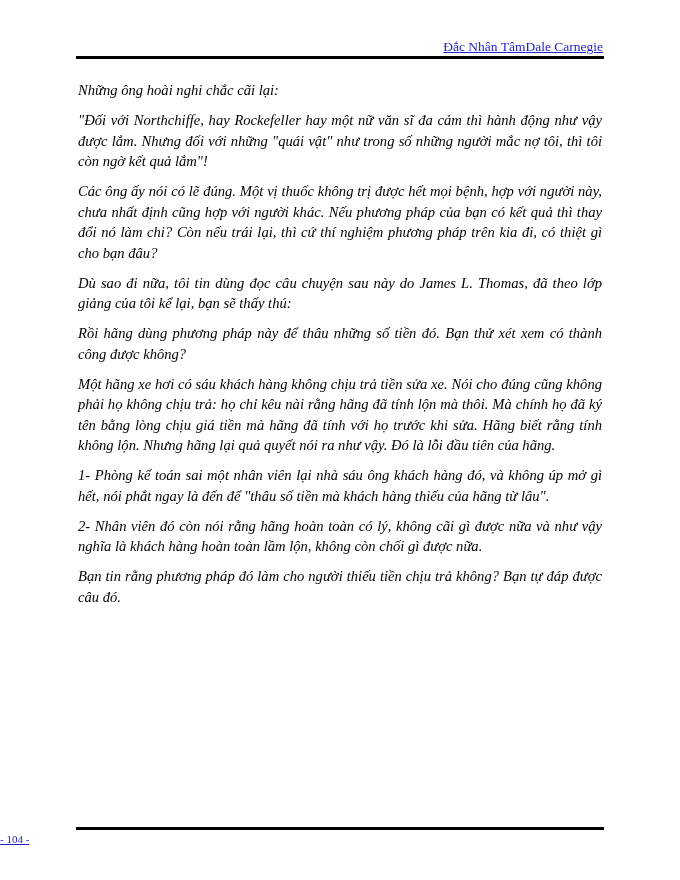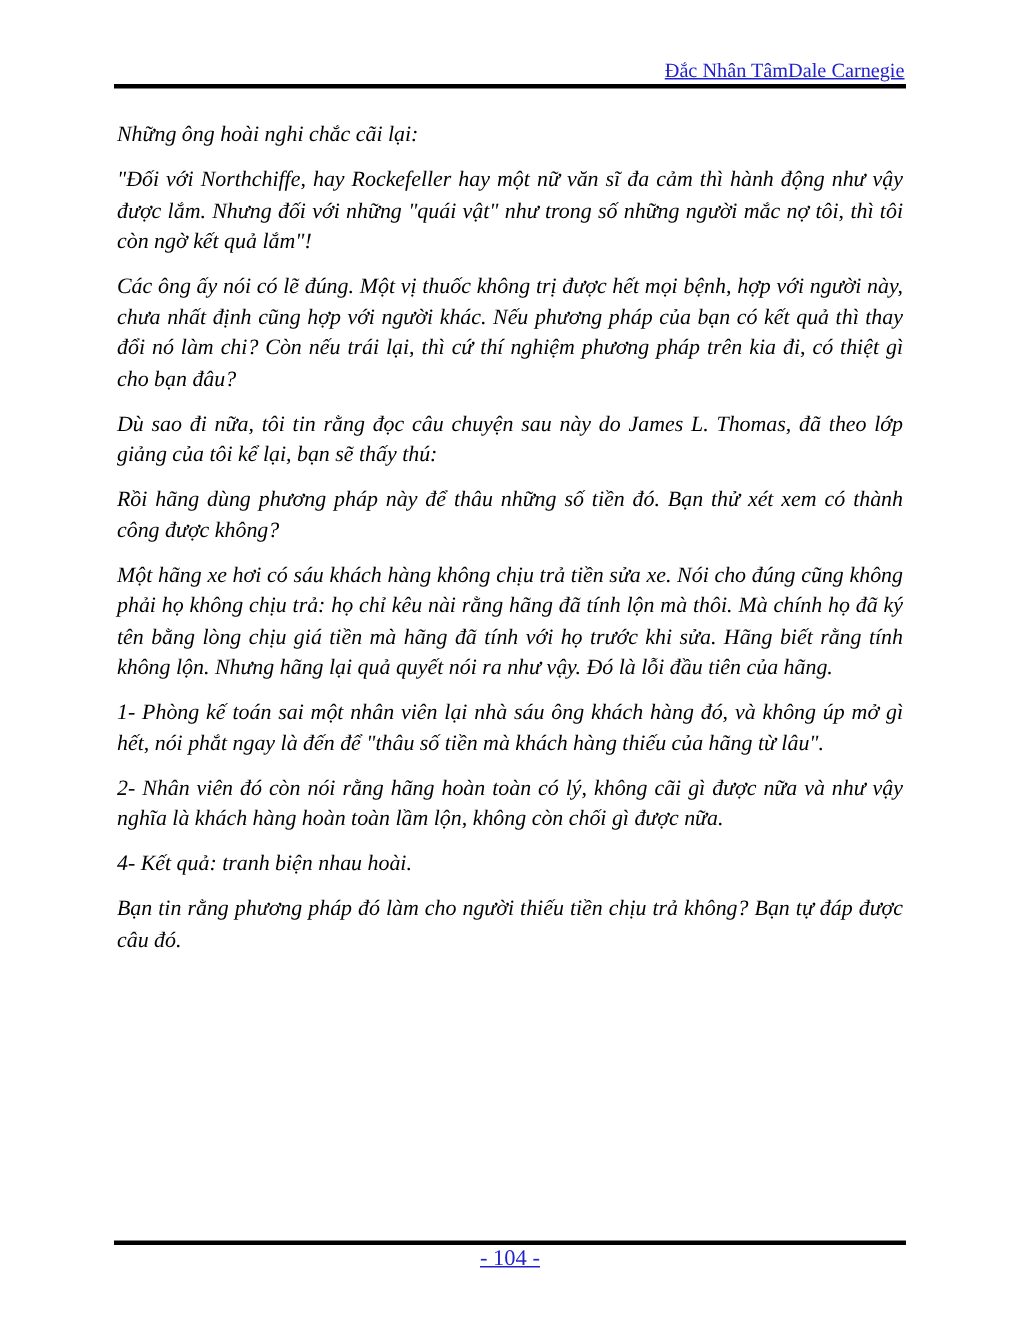--- a/index.html
+++ b/index.html
@@ -41,48 +41,46 @@
     font-size: 14.6px;
     line-height: 20.5px;
     text-align: justify;
   }
   .content p { margin: 0 0 9.5px 0; padding: 0; font-style: italic; }
   .footer-rule { top: 827px; }
   .footer {
     position: absolute;
     top: 831px; left: 0;
     width: 680px;
-    text-align: center;
-    font-size: 15px;
+    font-size: 11px;
     line-height: 16px;
     font-family: Liberation Serif, serif;
   }
 </style>
 </head>
 <body>
 
 <div class="page">
 
   <div class="header">
     <span class="link">Đắc Nhân Tâm</span>
     <span class="link">Dale Carnegie</span>
   </div>
 
   <div class="rule header-rule"></div>
 
   <main class="content">
     <p>Những ông hoài nghi chắc cãi lại:</p>
     <p>"Đối với Northchiffe, hay Rockefeller hay một nữ văn sĩ đa cảm thì hành động như vậy được lắm. Nhưng đối với những "quái vật" như trong số những người mắc nợ tôi, thì tôi còn ngờ kết quả lắm"!</p>
     <p>Các ông ấy nói có lẽ đúng. Một vị thuốc không trị được hết mọi bệnh, hợp với người này, chưa nhất định cũng hợp với người khác. Nếu phương pháp của bạn có kết quả thì thay đổi nó làm chi? Còn nếu trái lại, thì cứ thí nghiệm phương pháp trên kia đi, có thiệt gì cho bạn đâu?</p>
-    <p>Dù sao đi nữa, tôi tin rằng đọc câu chuyện sau này do James L. Thomas, đã theo lớp giảng của tôi kể lại, bạn sẽ thấy thú:</p>
+    <p>Dù sao đi nữa, tôi tin dùng đọc câu chuyện sau này do James L. Thomas, đã theo lớp giảng của tôi kể lại, bạn sẽ thấy thú:</p>
     <p>Rồi hãng dùng phương pháp này để thâu những số tiền đó. Bạn thử xét xem có thành công được không?</p>
     <p>Một hãng xe hơi có sáu khách hàng không chịu trả tiền sửa xe. Nói cho đúng cũng không phải họ không chịu trả: họ chỉ kêu nài rằng hãng đã tính lộn mà thôi. Mà chính họ đã ký tên bằng lòng chịu giá tiền mà hãng đã tính với họ trước khi sửa. Hãng biết rằng tính không lộn. Nhưng hãng lại quả quyết nói ra như vậy. Đó là lỗi đầu tiên của hãng.</p>
     <p>1- Phòng kế toán sai một nhân viên lại nhà sáu ông khách hàng đó, và không úp mở gì hết, nói phắt ngay là đến để "thâu số tiền mà khách hàng thiếu của hãng từ lâu".</p>
     <p>2- Nhân viên đó còn nói rằng hãng hoàn toàn có lý, không cãi gì được nữa và như vậy nghĩa là khách hàng hoàn toàn lầm lộn, không còn chối gì được nữa.</p>
-    <p>4- Kết quả: tranh biện nhau hoài.</p>
     <p>Bạn tin rằng phương pháp đó làm cho người thiếu tiền chịu trả không? Bạn tự đáp được câu đó.</p>
   </main>
 
   <div class="rule footer-rule"></div>
 
   <div class="footer">
     <span class="link">- 104 -</span>
   </div>
 
 </div>

